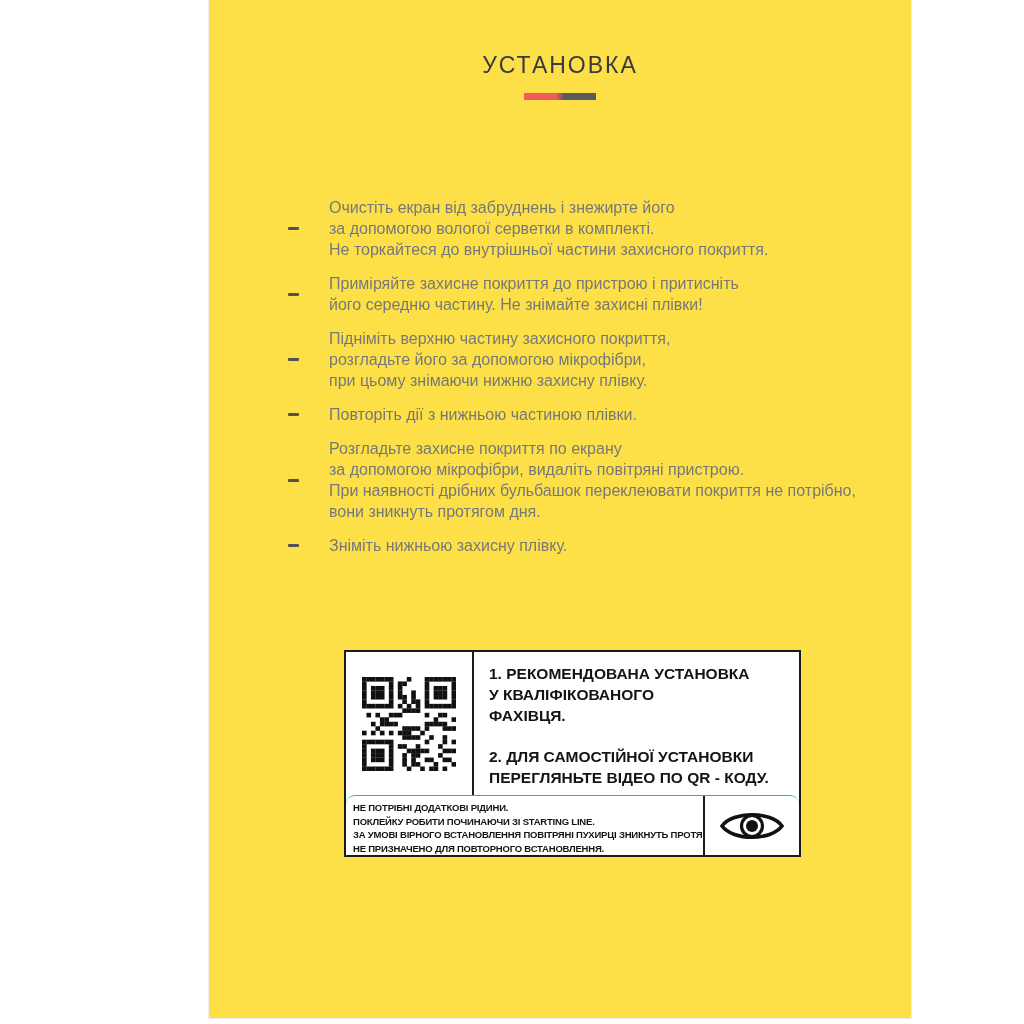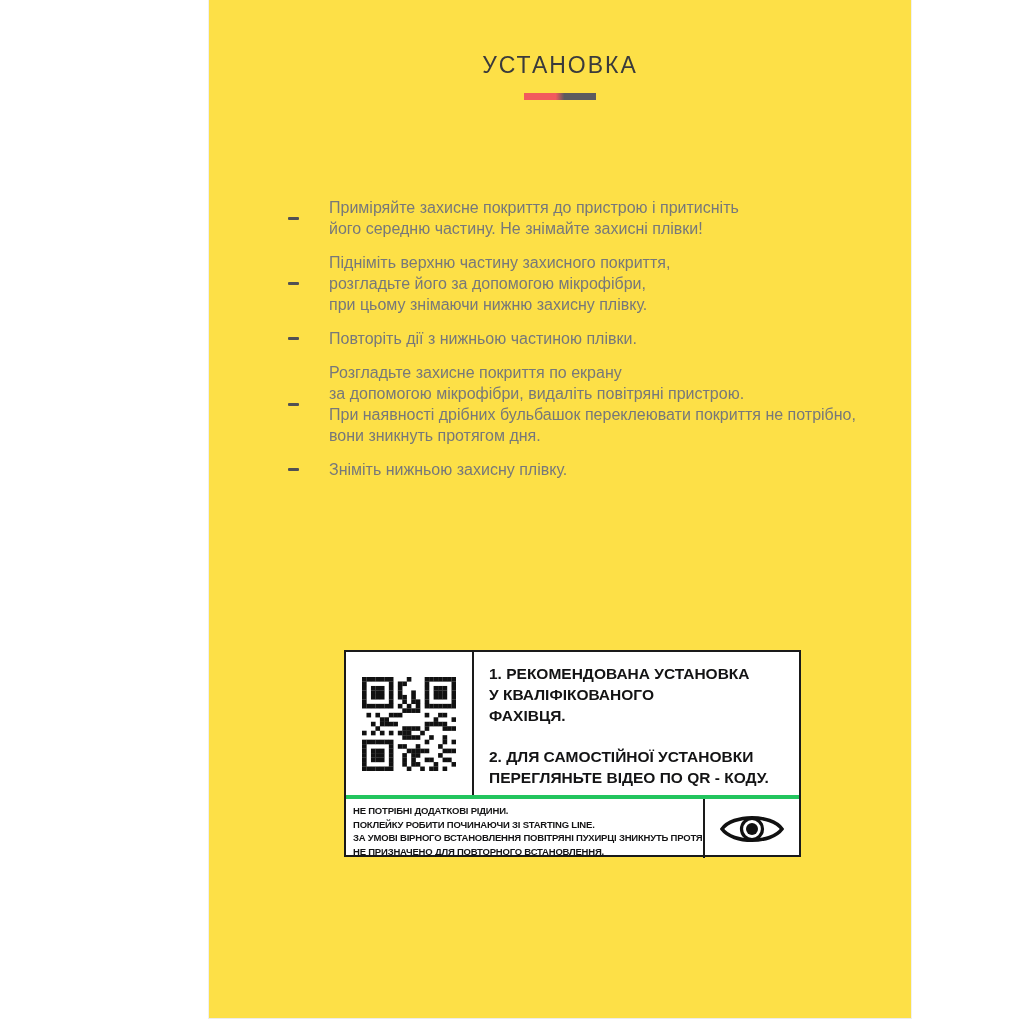--- a/index.html
+++ b/index.html
@@ -38,39 +38,49 @@
     background:#111;color:#fff;height:40px;display:flex;flex-direction:column;
     justify-content:center;text-align:center;font-weight:bold;font-size:12px;line-height:14px;
     letter-spacing:0.2px;
   }
   .qr-wrap{flex:1;display:flex;align-items:center;justify-content:center;}
   .qr-wrap svg{width:94px;height:94px;fill:#111;}
   .points-cell{padding:11px 0 5px 15px;overflow:hidden;}
   .point{font-weight:bold;color:#131314;font-size:15.5px;line-height:21px;margin-bottom:20px;}
   .point .step-line{white-space:nowrap;}
   .bottom-row{
-    grid-column:1 / 3;border-top:4px solid #22c55e;display:grid;grid-template-columns:1fr 96px;
+    grid-column:1 / 3;border-top:1px solid #22c55e;display:grid;grid-template-columns:1fr 96px;border-radius:9px;
   }
   .foot-cell{padding:5px 0 0 7px;overflow:hidden;}
   .foot-line{
     font-weight:bold;color:#131314;font-size:9.5px;line-height:13.5px;
     letter-spacing:-0.2px;white-space:nowrap;
   }
   .eye-cell{border-left:2px solid #1a1a1a;display:flex;align-items:center;justify-content:center;}
   .eye-cell svg{width:64px;height:40px;}
 </style>
 </head>
 <body>
 
 <div class="page">
 
   <div class="title">УСТАНОВКА</div>
   <div class="accent-bar"></div>
 
   <div class="steps" id="steps">
+      <div class="step">
+        <div class="step-marker">
+          <div class="dash"></div>
+        </div>
+        <div class="step-text">
+          <div class="step-line">Очистіть екран від забруднень і знежирте його</div>
+          <div class="step-line">за допомогою вологої серветки в комплекті.</div>
+          <div class="step-line">Не торкайтеся до внутрішньої частини захисного покриття.</div>
+        </div>
+      </div>
       <div class="step">
         <div class="step-marker">
           <div class="dash"></div>
         </div>
         <div class="step-text">
           <div class="step-line">Приміряйте захисне покриття до пристрою і притисніть</div>
           <div class="step-line">його середню частину. Не знімайте захисні плівки!</div>
         </div>
       </div>
       <div class="step">

